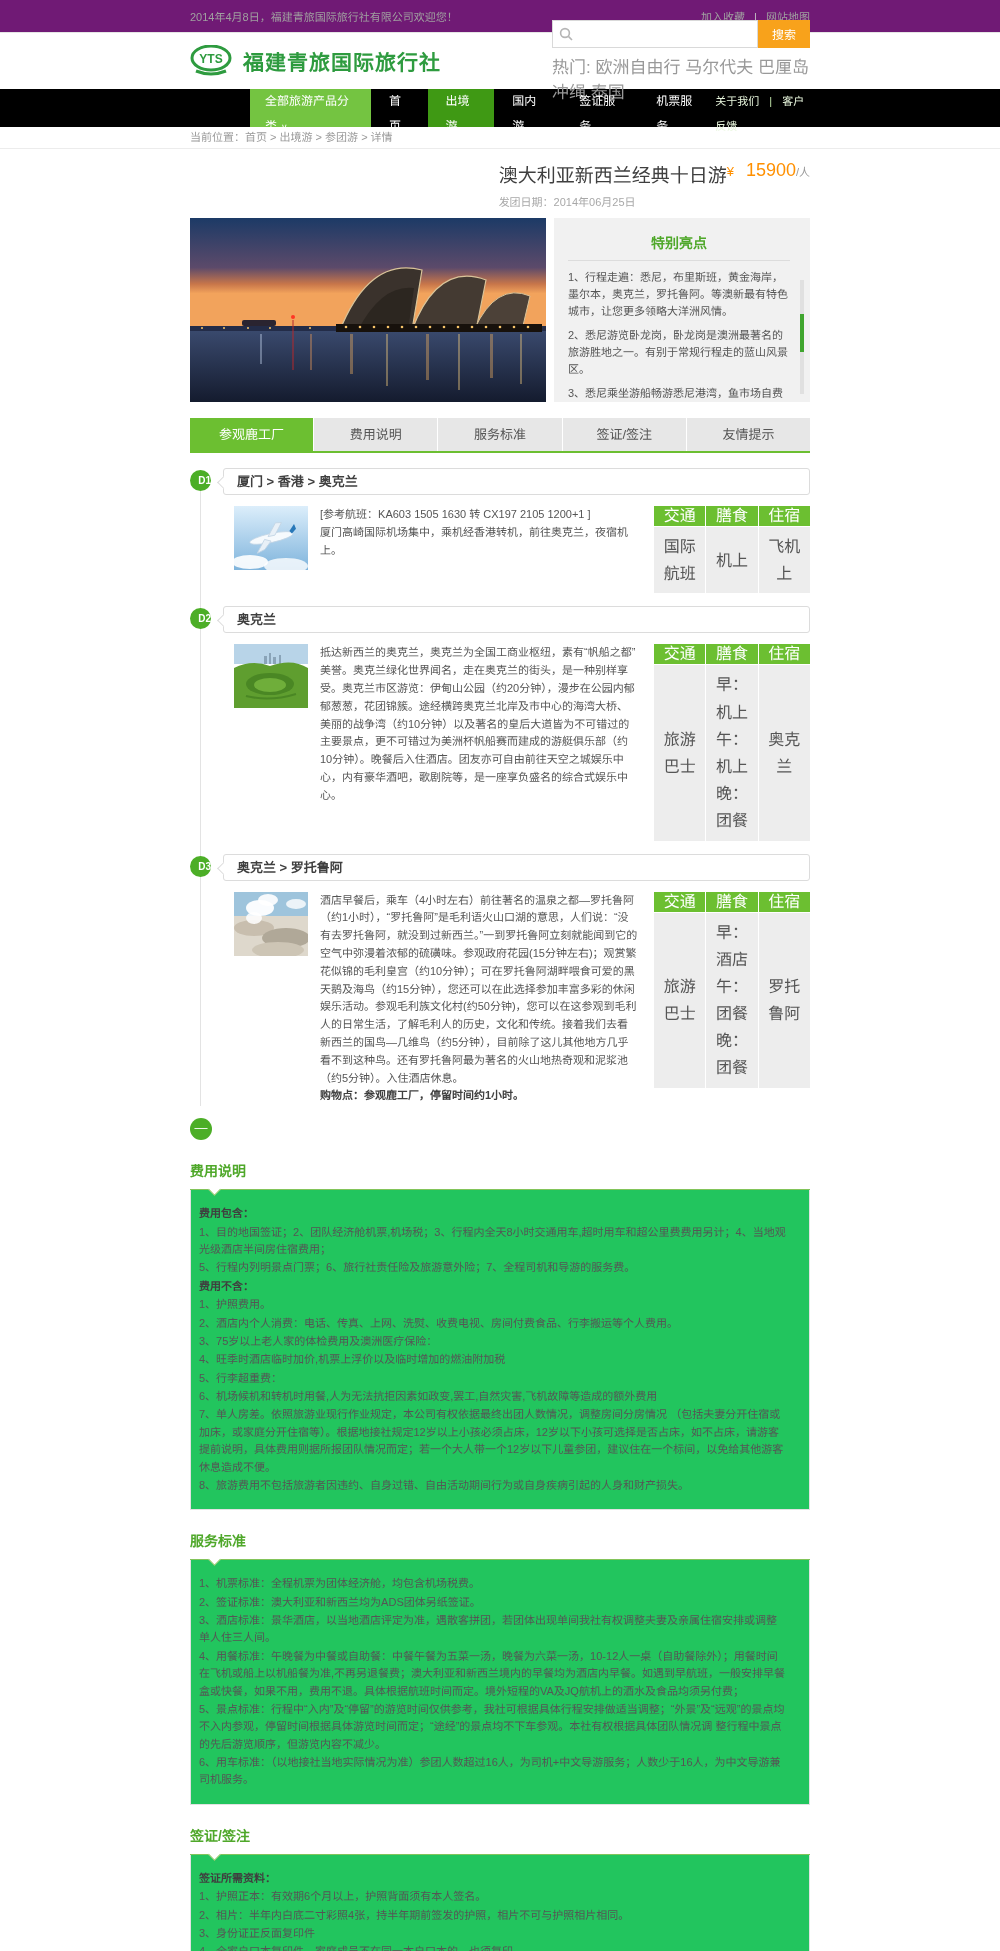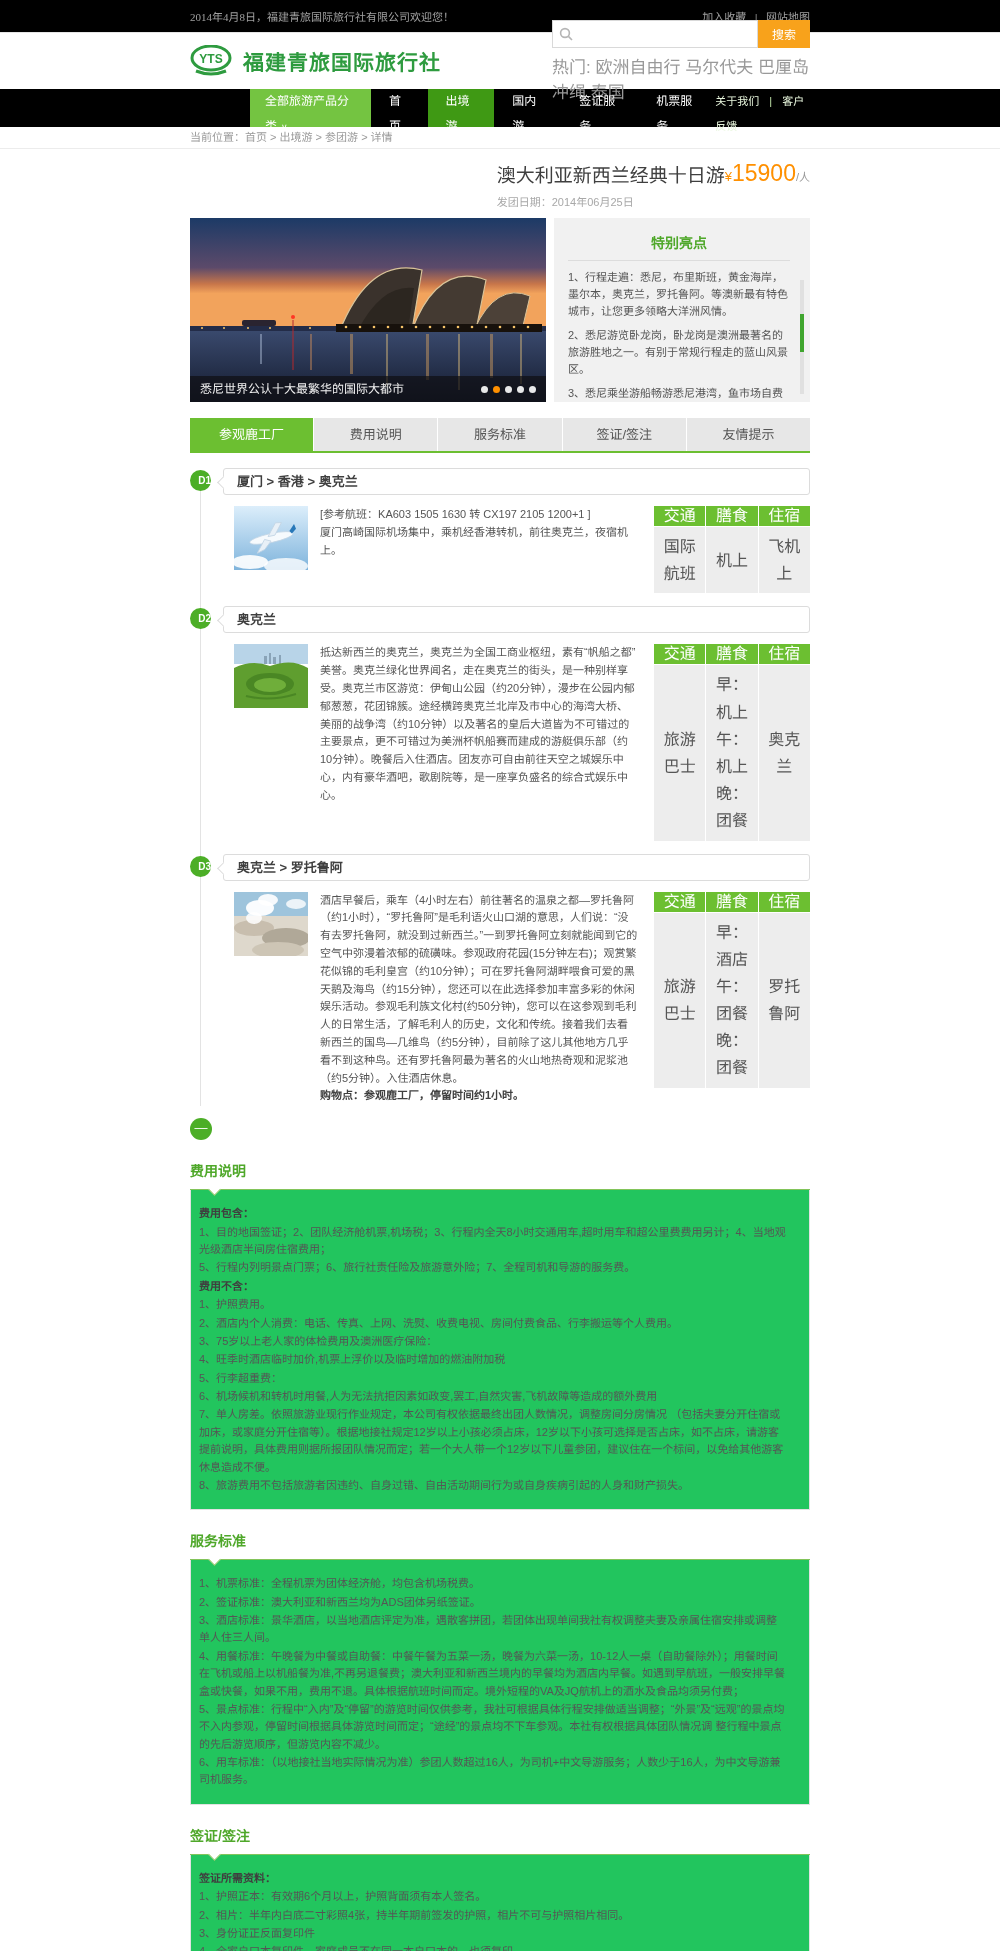--- a/index.html
+++ b/index.html
@@ -2,21 +2,21 @@
 <html lang="zh-CN"><head>
 <meta charset="utf-8">
 <style>
   * { box-sizing: border-box; margin: 0; padding: 0; }
   body { width: 1000px; margin: 0 auto; background: #fff; font-family: "Liberation Sans", "DejaVu Sans", sans-serif; color:#555; }
   a { text-decoration: none; color: inherit; }
   .wrap { width: 620px; margin: 0 auto; }
   [data-interactable="true"] { cursor: pointer; }
 
   
-  .topbar { height: 33px; background:#000000; border-bottom:1px solid #e5e5e5; font-size:11px; color:#a0a0a0;font-family:Liberation Serif, serif; }
+  .topbar { height: 33px; background:#701a75; border-bottom:1px solid #e5e5e5; font-size:11px; color:#a0a0a0; }
   .topbar .wrap { display:flex; justify-content:space-between; align-items:center; height:100%; }
   .topbar .right span { margin:0 6px; color:#c5c5c5; }
 
   
   .header { height: 56px; }
   .header .wrap { display:flex; justify-content:space-between; align-items:center; height:100%; }
   .brand { display:flex; align-items:center; gap:7px; }
   .brand-name { font-size:21px; font-weight:bold; color:#2e9b3f; letter-spacing:1px; }
   .search-area { width: 258px; }
   .search-row { display:flex; }
@@ -38,21 +38,21 @@
   
   .breadcrumb-bar { border-bottom:1px solid #ececec; }
   .breadcrumb { font-size:11px; color:#9a9a9a; line-height:21px; }
 
   
   .title-row { display:flex; justify-content:flex-end; padding:11px 0 9px; }
   .page-title { font-size:19px; color:#3f3f3f; font-weight:normal; }
   .depart { font-size:11px; color:#a8a8a8; margin-top:6px; }
   .price { white-space:nowrap; color:#ff9000; }
   .price .cur { font-size:13px; }
-  .price .num { font-size:23px; }
+  .price .num { font-size:18px;margin-left:12px; }
   .price .unit { font-size:11px; color:#999; }
 
   
   .hero { display:flex; gap:8px; height:184px; }
   .carousel { width:356px; position:relative; overflow:hidden; flex:none; }
   .carousel svg { display:block; }
   .caption-bar { position:absolute; left:0; right:0; bottom:0; height:26px; background:rgba(15,15,20,.72); color:#f0f0f0; font-size:12px; line-height:26px; padding:0 10px; display:flex; justify-content:space-between; align-items:center; }
   .dots { display:flex; align-items:center; }
   .dot { width:7px; height:7px; border-radius:50%; background:#fff; opacity:.9; margin-left:5px; display:inline-block; }
   .dot.active { background:#ff9000; opacity:1; }
@@ -223,30 +223,20 @@
             <rect x="160" y="116" width="3" height="40" fill="#f0b060"></rect>
             <rect x="196" y="116" width="2" height="52" fill="#f7d080"></rect>
             <rect x="236" y="116" width="3" height="46" fill="#f0b060"></rect>
             <rect x="268" y="116" width="2" height="56" fill="#f7d080"></rect>
             <rect x="300" y="116" width="3" height="44" fill="#f0b060"></rect>
             <rect x="330" y="116" width="2" height="50" fill="#f7d080"></rect>
             <rect x="70 " y="116" width="2" height="30" fill="#c8d8f0"></rect>
             <rect x="120" y="116" width="2" height="36" fill="#e89a5a"></rect>
           </g>
       </svg>
-      <div class="caption-bar" data-interactable="false">
-        <span data-interactable="false">悉尼世界公认十大最繁华的国际大都市</span>
-        <span class="dots" data-interactable="false">
-            <span class="dot" data-interactable="true"></span>
-            <span class="dot active" data-interactable="true"></span>
-            <span class="dot" data-interactable="true"></span>
-            <span class="dot" data-interactable="true"></span>
-            <span class="dot" data-interactable="true"></span>
-          </span>
-      </div>
     </div>
     <div class="highlights" data-interactable="false">
       <div class="hl-title" data-interactable="false">特别亮点</div>
       <div class="hl-divider" data-interactable="false"></div>
       <div class="hl-list">
           <p class="hl-item" data-interactable="false">1、行程走遍：悉尼，布里斯班，黄金海岸，墨尔本，奥克兰，罗托鲁阿。等澳新最有特色城市，让您更多领略大洋洲风情。</p>
           <p class="hl-item" data-interactable="false">2、悉尼游览卧龙岗，卧龙岗是澳洲最著名的旅游胜地之一。有别于常规行程走的蓝山风景区。</p>
           <p class="hl-item" data-interactable="false">3、悉尼乘坐游船畅游悉尼港湾，鱼市场自费品尝地道海鲜，绝对新鲜；</p>
         </div>
       <div class="hl-track" data-interactable="true">

